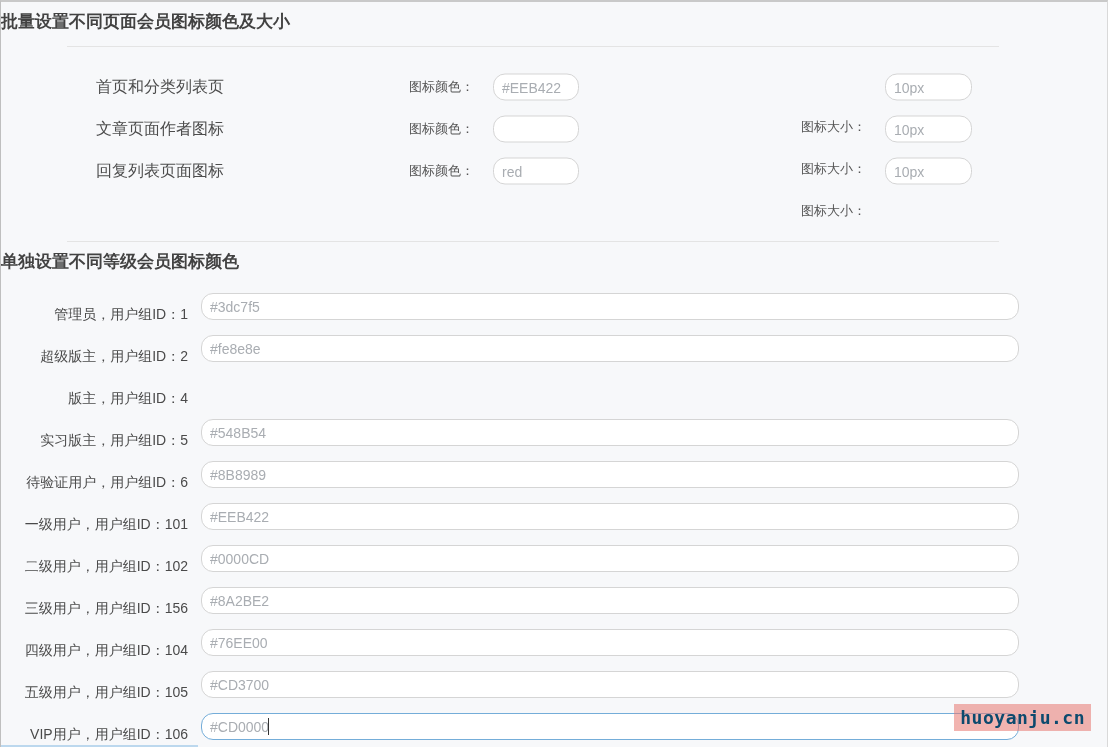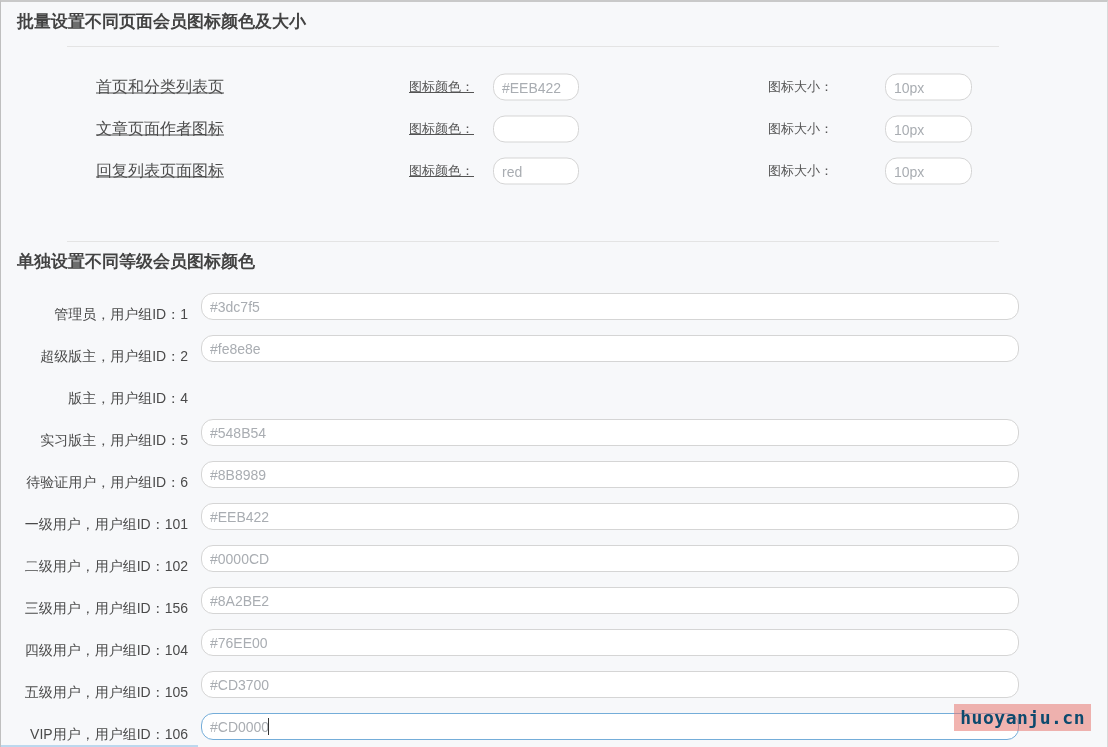--- a/index.html
+++ b/index.html
@@ -10,49 +10,49 @@
     position:relative;
     width:1108px; height:747px;
     background:#f7f8fa;
     border-top:2px solid #c9c9c9;
     border-left:1px solid #bfbfbf;
     border-right:1px solid #d9d9d9;
     overflow:hidden;
   }
 
   h2.section-title {
-    margin:8px 0 0 16px;
+    margin:8px 0 0 0;
     font-size:17px;
     font-weight:700;
     color:#424242;
     line-height:24px;
   }
   .divider {
     margin-left:66px;
     width:932px;
     height:0;
     border-top:1px solid #e4e4e4;
   }
   .divider-1 { margin-top:12px; }
   .divider-2 { margin-top:49px; }
   .groups-title { margin-top:18px; }
 
   
   .batch-rows { margin-top:19px; }
   .batch-row { position:relative; height:42px; }
   .batch-row .row-label {
     position:absolute; left:95px; top:50%; transform:translateY(-50%);
-    font-size:16px; color:#4d4d4d;text-decoration:underline;
+    font-size:16px; color:#4d4d4d;
   }
   .field-label {
     position:absolute; top:50%; transform:translateY(-50%);
     font-size:13px; color:#555;
   }
-  .color-label { left:408px;text-decoration:underline; }
-  .size-label  { left:767px; }
+  .color-label { left:408px; }
+  .size-label  { left:800px;margin-top:40px; }
   input.ipt {
     background:#fff;
     border:1px solid #d5d5d5;
     border-radius:12px;
     font-size:14px;
     color:#4d4d4d;
     padding:0 8px;
     outline:none;
     font-family:"Liberation Sans","DejaVu Sans",sans-serif;
   }

